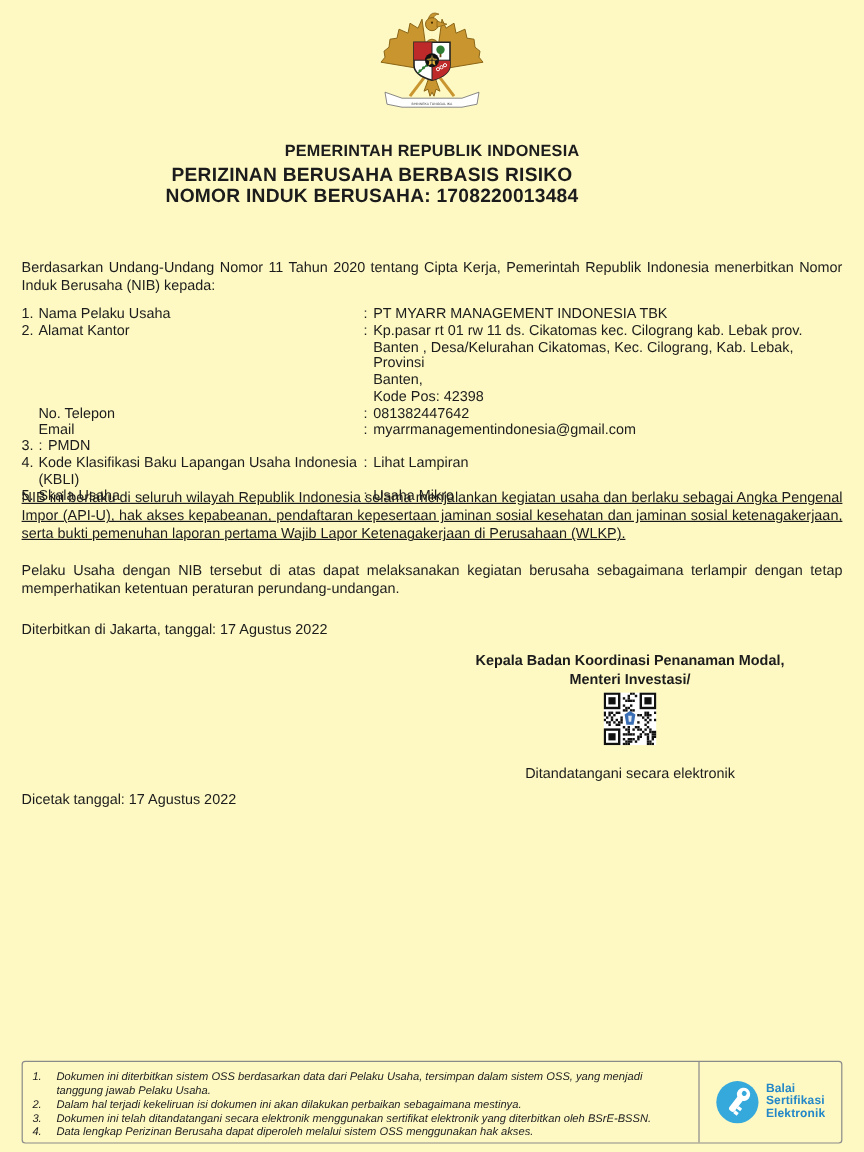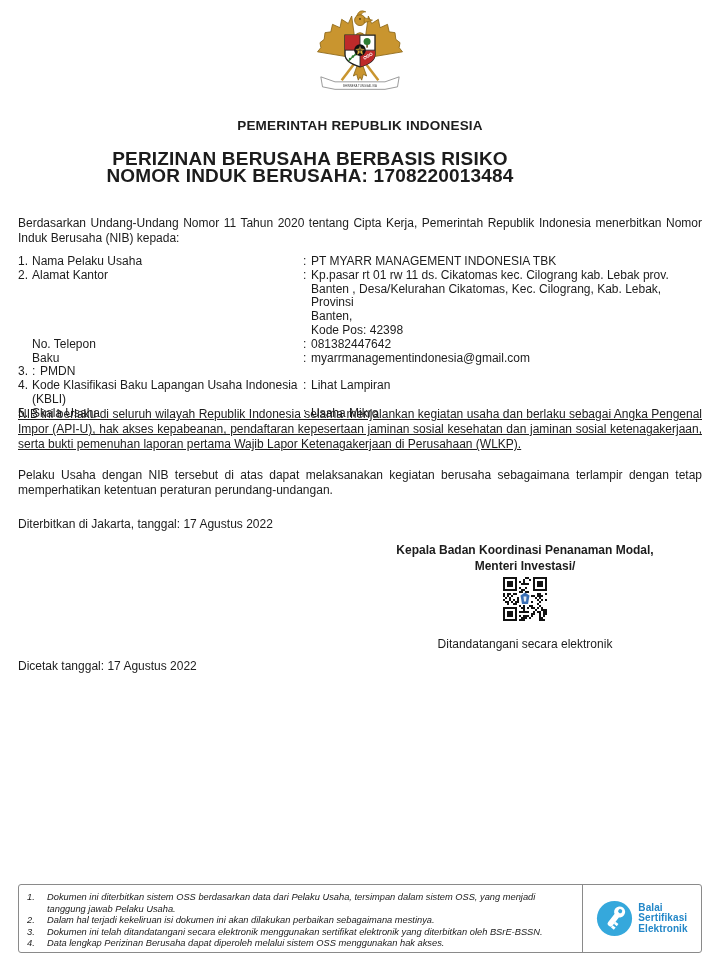--- a/index.html
+++ b/index.html
@@ -1,36 +1,36 @@
 <!DOCTYPE html>
 <html><head>
 <meta charset="utf-8">
 <style>
   * { margin:0; padding:0; box-sizing:border-box; }
   html,body { background:#e8e8e8; }
   .page {
     position:relative;
     width:720px; height:960px;
     margin:0 auto;
-    background:#ffffff;
+    background:#fef9c3;
     font-family:"Liberation Sans", sans-serif;
     font-size:12px;
     color:#1c1c1c;
     overflow:hidden;
   }
   
   .emblem-wrap { position:absolute; top:6px; left:0; width:720px; text-align:center; }
   
   .hdr-gov {
     position:absolute; top:118px; left:0; width:720px;
     text-align:center; font-weight:bold; font-size:13.5px; letter-spacing:.2px;
   }
   .hdr-title {
-    position:absolute; top:151px; left:0; width:620px;
-    text-align:center; font-weight:bold; font-size:19px; line-height:16.5px; letter-spacing:.2px;
+    position:absolute; top:139px; left:0; width:620px;
+    text-align:center; font-weight:bold; font-size:16px; line-height:16.5px; letter-spacing:.2px;
   }
   
   .intro {
     position:absolute; top:216px; left:18px; width:684px;
     line-height:15px; text-align:justify;
   }
   .fields { position:absolute; top:255px; left:18px; width:684px; }
   .frow { display:flex; align-items:flex-start; line-height:13.8px; }
   .fnum   { width:14px; flex:none; white-space:pre; }
   .flabel { width:271px; flex:none; white-space:pre-line; }
@@ -138,21 +138,21 @@
 Kode Pos: 42398</span>
       </div>
       <div class="frow">
         <span class="fnum"></span>
         <span class="flabel">No. Telepon</span>
         <span class="fcolon">:</span>
         <span class="fval">081382447642</span>
       </div>
       <div class="frow">
         <span class="fnum"></span>
-        <span class="flabel">Baku</span>
+        <span class="flabel">Email</span>
         <span class="fcolon">:</span>
         <span class="fval">myarrmanagementindonesia@gmail.com</span>
       </div>
       <div class="frow">
         <span class="fnum">3.</span>
         <span class="fcolon">:</span>
         <span class="fval">PMDN</span>
       </div>
       <div class="frow">
         <span class="fnum">4.</span>

